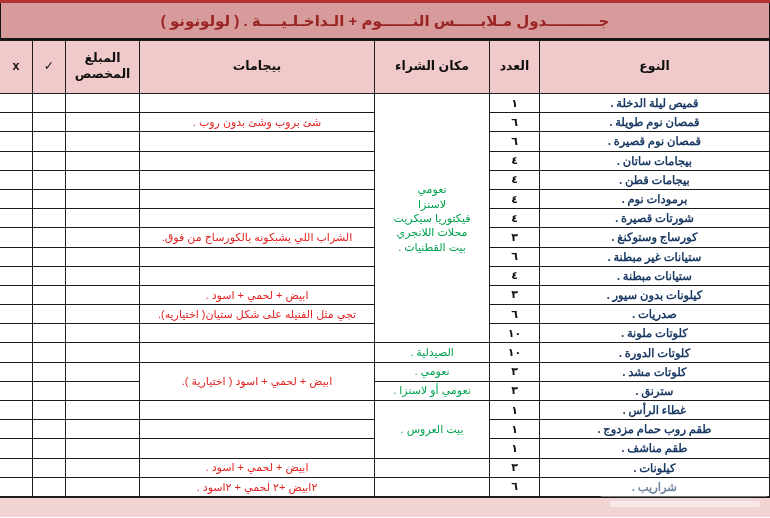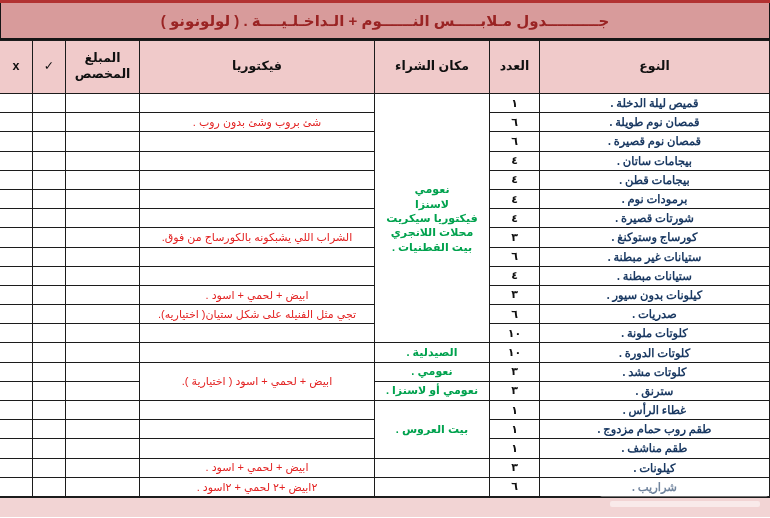--- a/index.html
+++ b/index.html
@@ -18,21 +18,21 @@
   table{width:770px;border-collapse:collapse;table-layout:fixed;direction:rtl;}
   th,td{
     border:1px solid #1c1c1c;padding:0 2px;text-align:center;vertical-align:middle;
     overflow:hidden;box-sizing:border-box;
   }
   thead tr{height:53px;}
   thead th{background:#f0caca;color:#101010;font-size:12.5px;font-weight:bold;line-height:1.25;}
   tbody tr{height:19.19px;}
   .type-cell{color:#1b3a63;font-weight:bold;font-size:11.5px;font-family:Liberation Serif, serif;}
   .count-cell{color:#111;font-weight:bold;font-size:11px;}
-  .place-cell{color:#00a24e;font-weight:bold;font-size:11px;}
+  .place-cell{color:#00a24e;font-weight:normal;font-size:11px;}
   .place-main{white-space:pre-line;line-height:1.3;}
   .notes-cell{color:#e32222;font-weight:normal;font-size:11px;line-height:1.15;}
   .amount-cell,.check-cell,.x-cell{background:#fff;}
   .bottom-bar{height:20px;background:#f2d4d4;border-top:1px solid #1c1c1c;box-sizing:border-box;}
   .watermark{position:absolute;background:rgba(255,255,255,.38);border-radius:2px;pointer-events:none;}
   .wm-1{left:600px;top:480px;width:168px;height:17px;}
   .wm-2{left:610px;top:501px;width:150px;height:6px;background:rgba(255,255,255,.5);}
 </style>
 </head>
 <body>
@@ -52,21 +52,21 @@
       <col style="width:235px">
         <col style="width:74px">
         <col style="width:33px">
         <col style="width:33px">
     </colgroup>
     <thead>
       <tr>
         <th>النوع</th>
         <th>العدد</th>
         <th>مكان الشراء</th>
-        <th>فيكتوريا</th>
+        <th>بيجامات</th>
         <th>المبلغ المخصص</th>
         <th>✓</th>
         <th>x</th>
       </tr>
     </thead>
     <tbody>
       <tr>
         <td class="type-cell">قميص ليلة الدخلة .</td>
         <td class="count-cell">١</td>
         <td class="place-cell place-main" rowspan="13">نعومي

